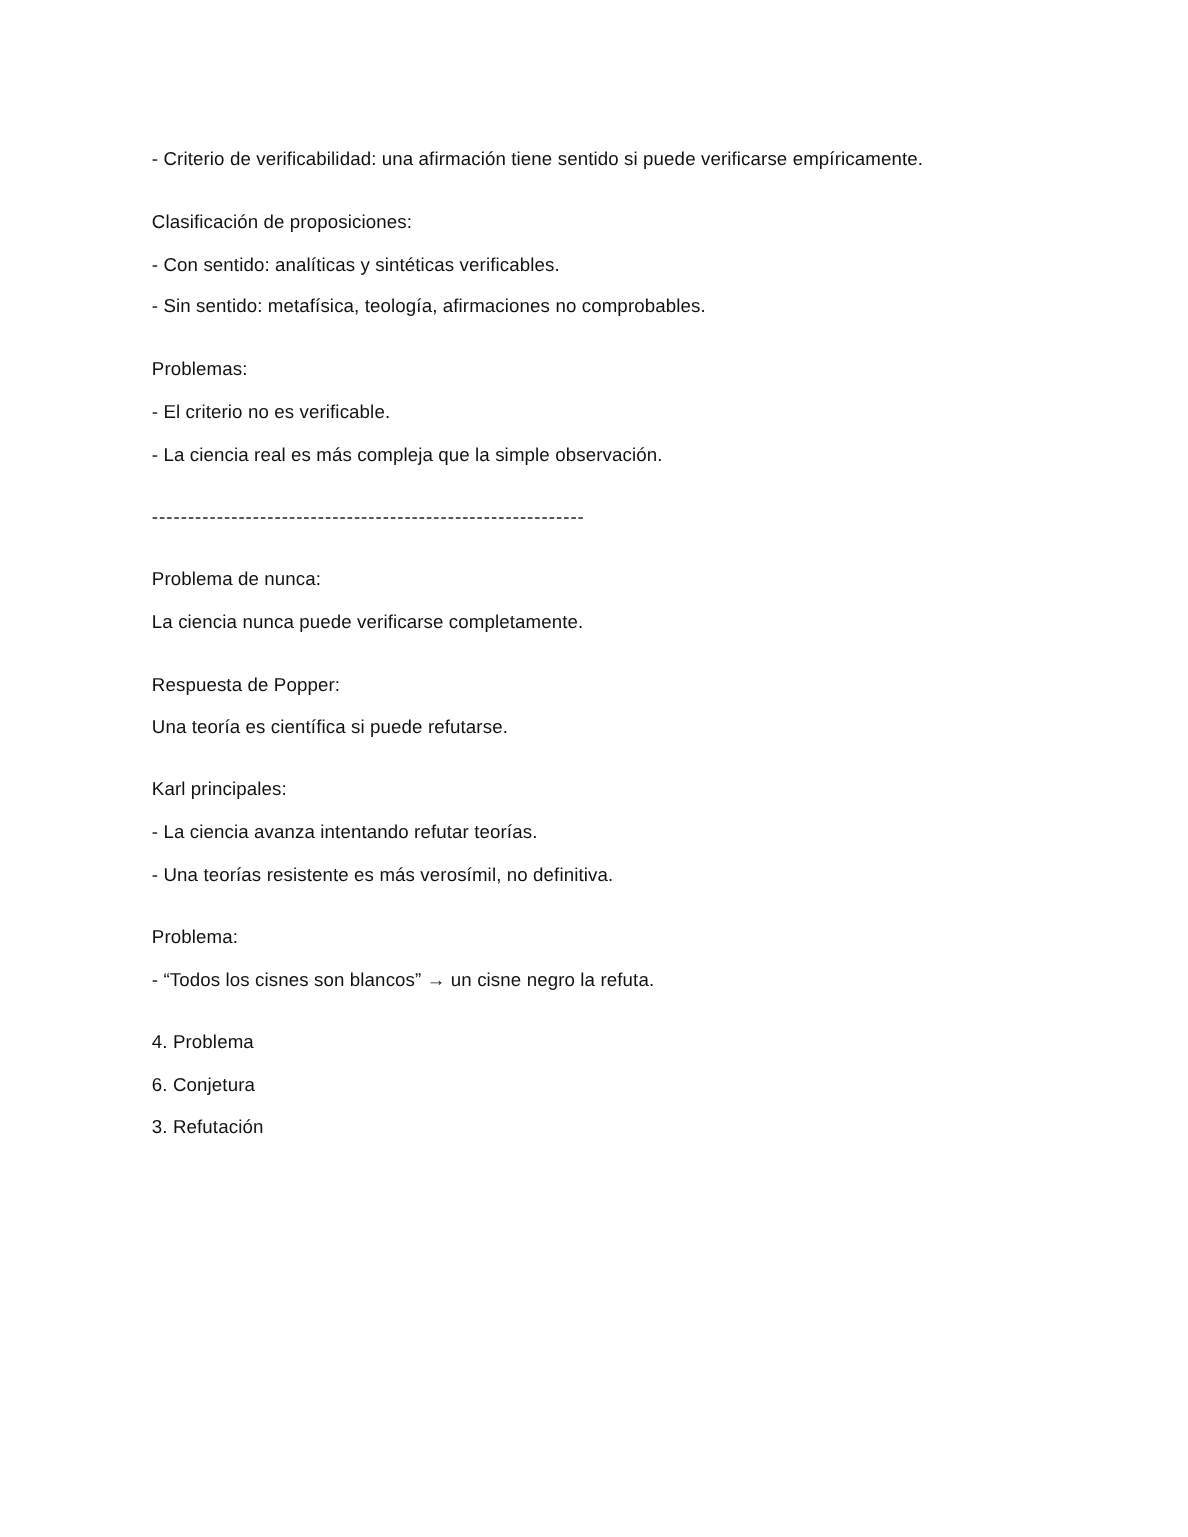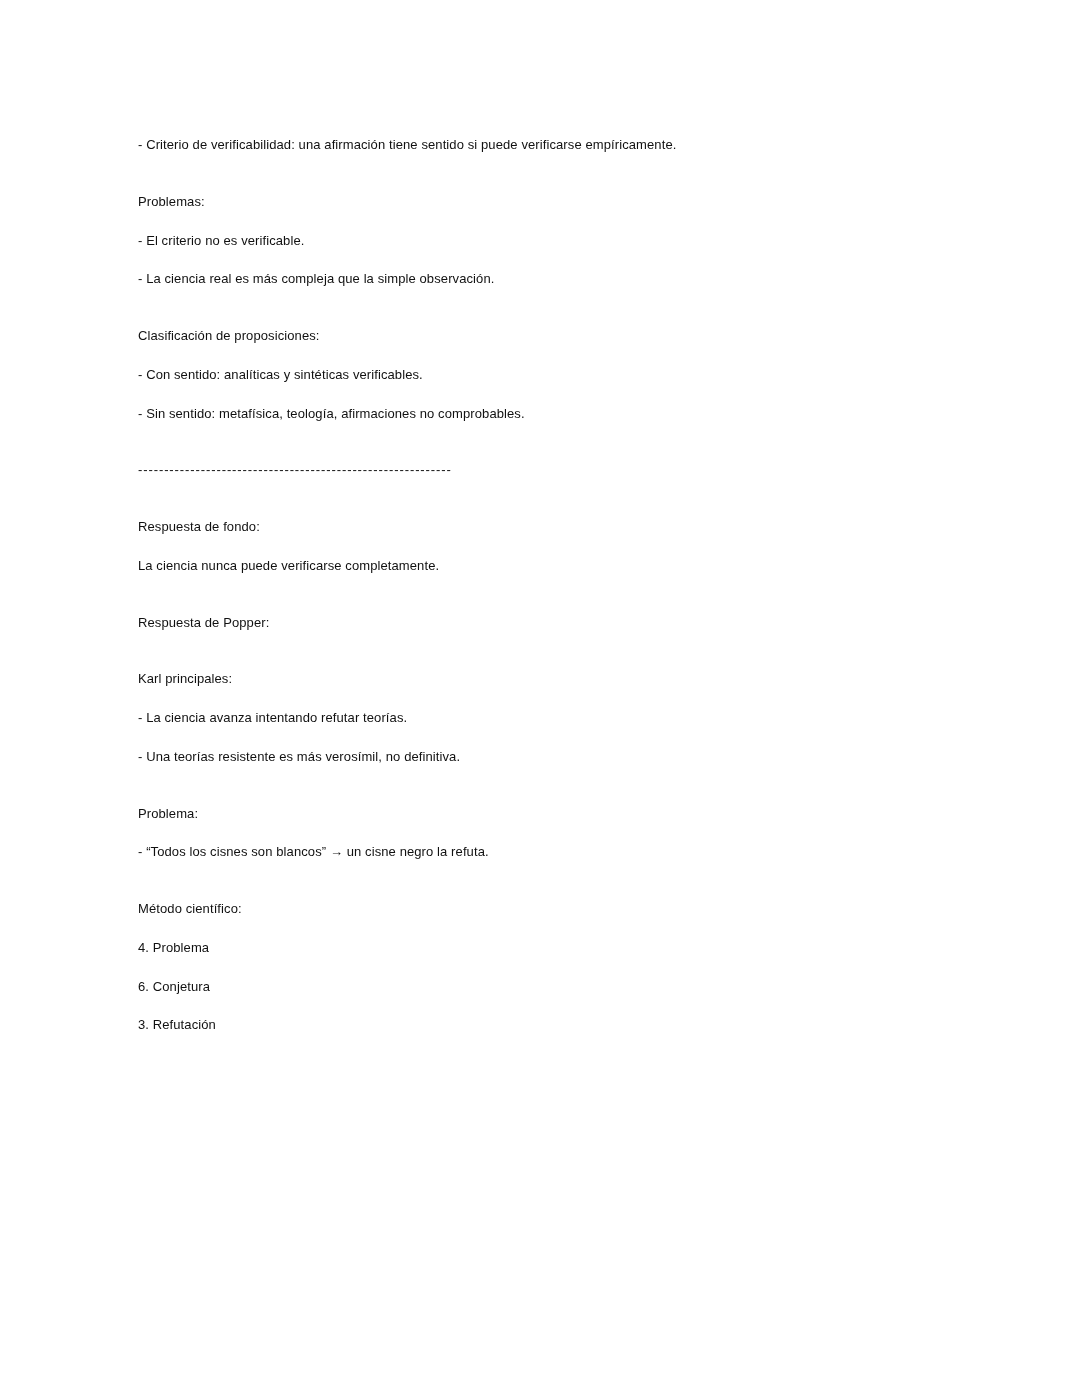--- a/index.html
+++ b/index.html
@@ -22,75 +22,75 @@
     background: #ffffff;
   }
   .doc-group {
     margin: 0;
   }
   .doc-group + .doc-group {
     margin-top: 18px;
   }
   .doc-line {
     margin: 0;
-    font-size: 13px;
+    font-size: 17px;
     line-height: 38.75px;
     letter-spacing: 0.1px;
     white-space: pre-wrap;
   }
   .separator-line {
     letter-spacing: 0.9px;
   }
 </style>
 </head>
 <body>
 
 <div class="doc-page">
 
   <div class="doc-group">
     <p class="doc-line">- Criterio de verificabilidad: una afirmación tiene sentido si puede verificarse empíricamente.</p>
   </div>
 
   <div class="doc-group">
+    <p class="doc-line">Clasificación de proposiciones:</p>
+    <p class="doc-line">- Con sentido: analíticas y sintéticas verificables.</p>
+    <p class="doc-line">- Sin sentido: metafísica, teología, afirmaciones no comprobables.</p>
+  </div>
+
+  <div class="doc-group">
     <p class="doc-line">Problemas:</p>
     <p class="doc-line">- El criterio no es verificable.</p>
     <p class="doc-line">- La ciencia real es más compleja que la simple observación.</p>
-  </div>
-
-  <div class="doc-group">
-    <p class="doc-line">Clasificación de proposiciones:</p>
-    <p class="doc-line">- Con sentido: analíticas y sintéticas verificables.</p>
-    <p class="doc-line">- Sin sentido: metafísica, teología, afirmaciones no comprobables.</p>
   </div>
 
   <div class="doc-group">
     <p class="doc-line separator-line">------------------------------------------------------------</p>
   </div>
 
 
   <div class="doc-group">
-    <p class="doc-line">Respuesta de fondo:</p>
+    <p class="doc-line">Problema de nunca:</p>
     <p class="doc-line">La ciencia nunca puede verificarse completamente.</p>
   </div>
 
   <div class="doc-group">
     <p class="doc-line">Respuesta de Popper:</p>
+    <p class="doc-line">Una teoría es científica si puede refutarse.</p>
   </div>
 
   <div class="doc-group">
     <p class="doc-line">Karl principales:</p>
     <p class="doc-line">- La ciencia avanza intentando refutar teorías.</p>
     <p class="doc-line">- Una teorías resistente es más verosímil, no definitiva.</p>
   </div>
 
   <div class="doc-group">
     <p class="doc-line">Problema:</p>
     <p class="doc-line">- “Todos los cisnes son blancos” → un cisne negro la refuta.</p>
   </div>
 
   <div class="doc-group">
-    <p class="doc-line">Método científico:</p>
     <p class="doc-line">4. Problema</p>
     <p class="doc-line">6. Conjetura</p>
     <p class="doc-line">3. Refutación</p>
   </div>
 
 </div>
 
 </body></html>

